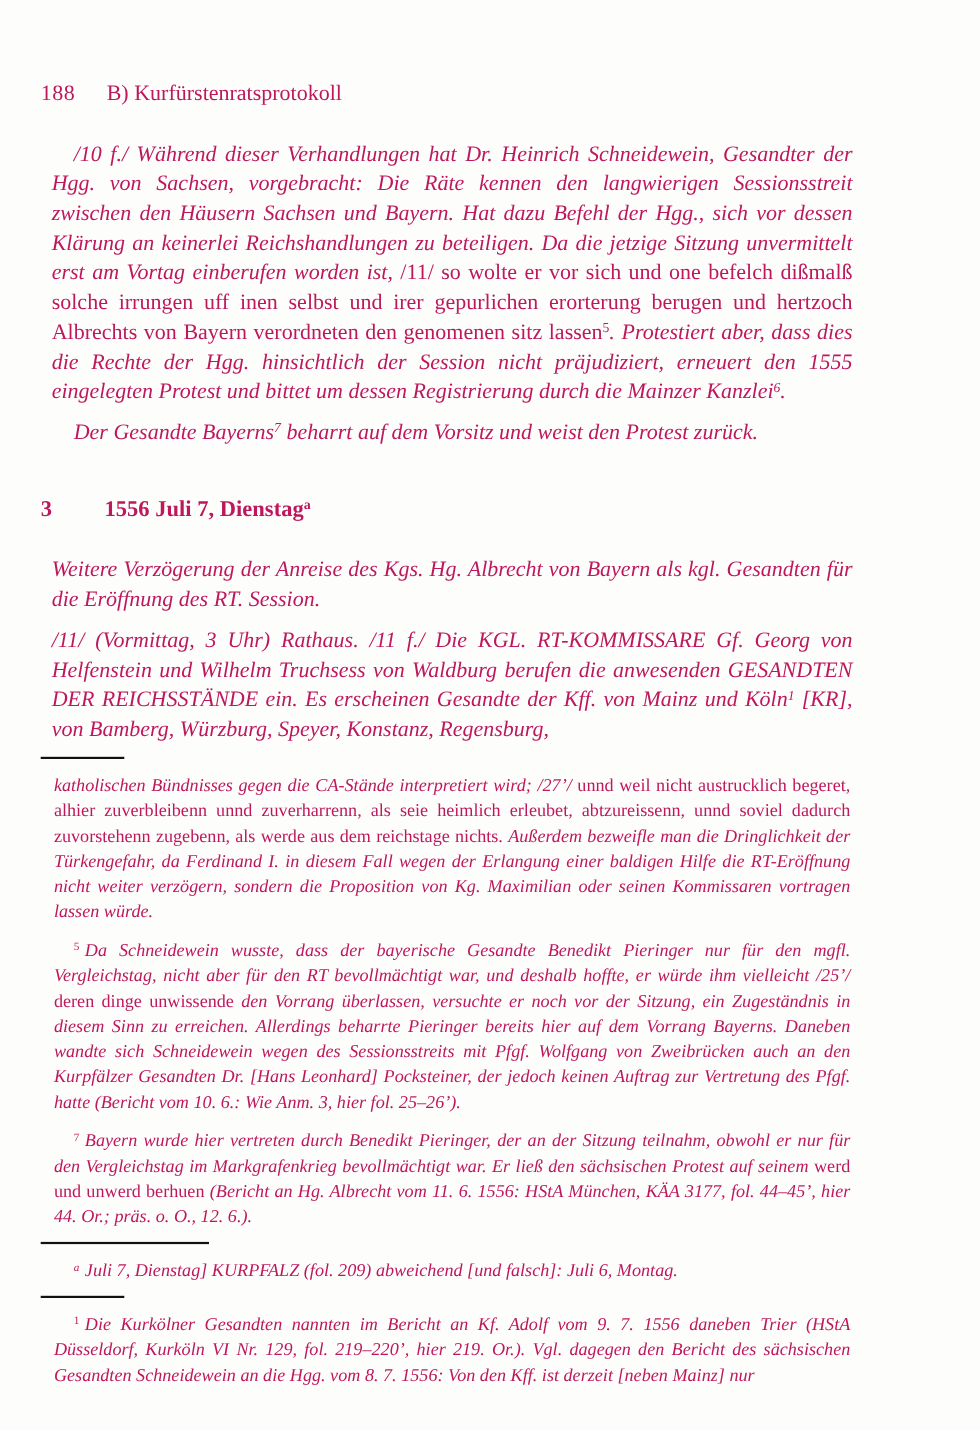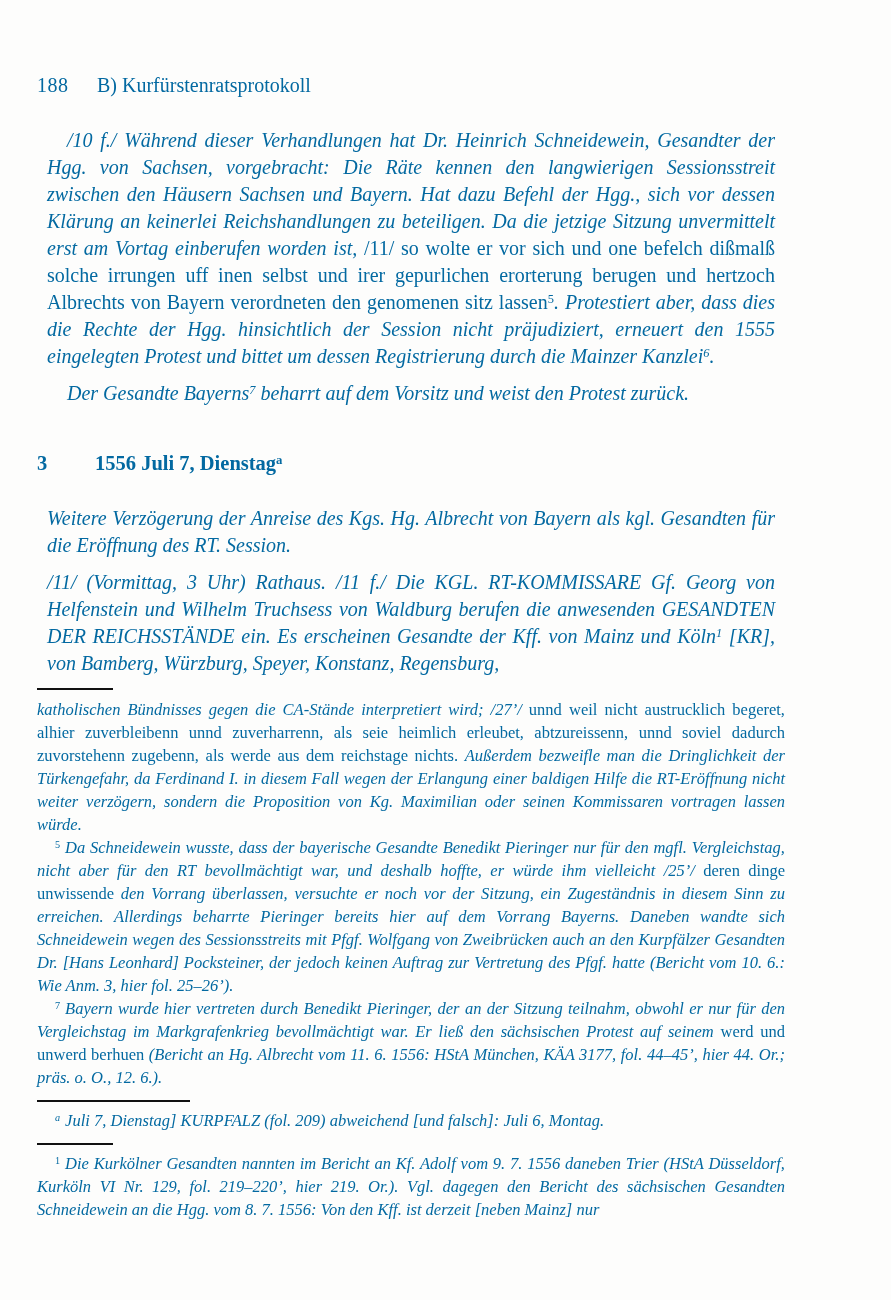--- a/index.html
+++ b/index.html
@@ -1,20 +1,20 @@
 <!DOCTYPE html>
 <html><head>
 <meta charset="utf-8">
 <style>
   html,body{margin:0;padding:0;background:#ffffff;}
   .page{
     position:relative;
     width:891px;height:1300px;
     background:#fdfdfc;
-    color:#0369a1;
+    color:#be185d;
     font-family:"Liberation Serif","DejaVu Serif",serif;
     overflow:hidden;
   }
   .content{position:absolute;left:37px;top:74px;width:748px;}
 
   .header{position:relative;height:26px;margin-bottom:27px;font-size:20px;}
   .pagenum{position:absolute;left:0;top:0;letter-spacing:.5px;}
   .running{position:absolute;left:60px;right:0;text-align:left;}
 
   .bodytext{font-size:20px;line-height:27px;text-align:justify;}
@@ -24,21 +24,21 @@
 
   sup{font-size:0.62em;line-height:0;position:relative;top:-0.45em;vertical-align:baseline;}
   sup.fnmark{margin-right:5px;}
 
   .heading{display:flex;margin-top:43px;margin-bottom:28px;font-weight:bold;font-size:20.5px;line-height:27px;}
   .heading .secnum{width:58px;flex:0 0 58px;}
 
   .summary{margin-left:58px;margin-bottom:25px;}
 
   .footnotes{margin-top:11px;font-size:16.5px;line-height:23px;text-align:justify;}
-  .footnotes p{margin:0;text-indent:18px;}
+  .footnotes p{margin:12px;text-indent:18px;}
   .footnotes p.noindent{text-indent:0;}
   .fnrule{border:none;border-top:2px solid #111;width:76px;margin:0 0 8px 0;height:0;}
   .fnrule.mid{margin:11px 0 7px 0;}
   .fnrule.apparatus{width:153px;}
 </style>
 </head>
 <body>
 
 <div class="page">
   <div class="content">

